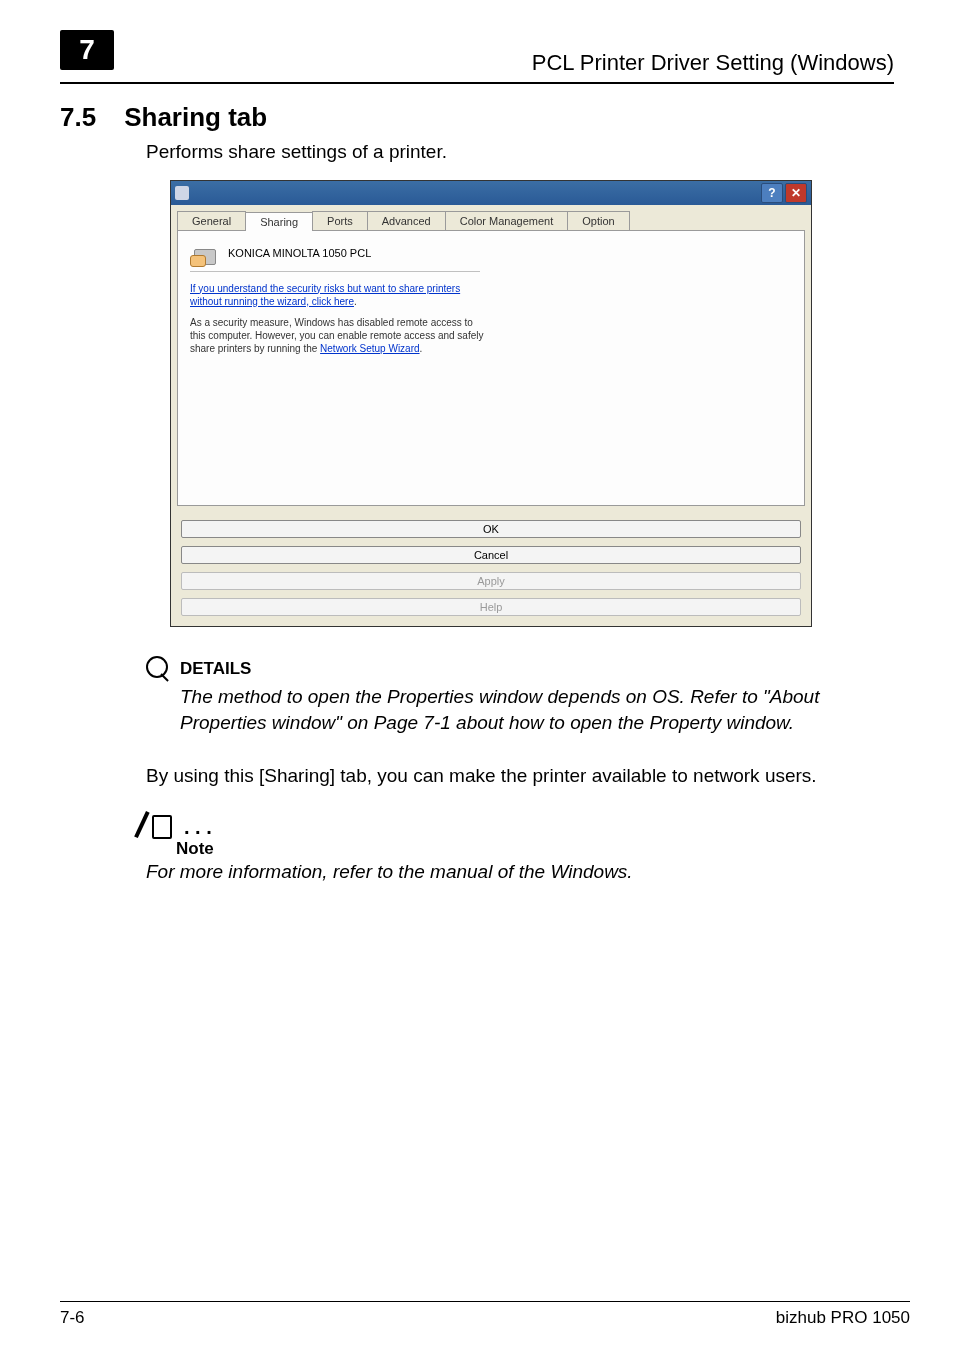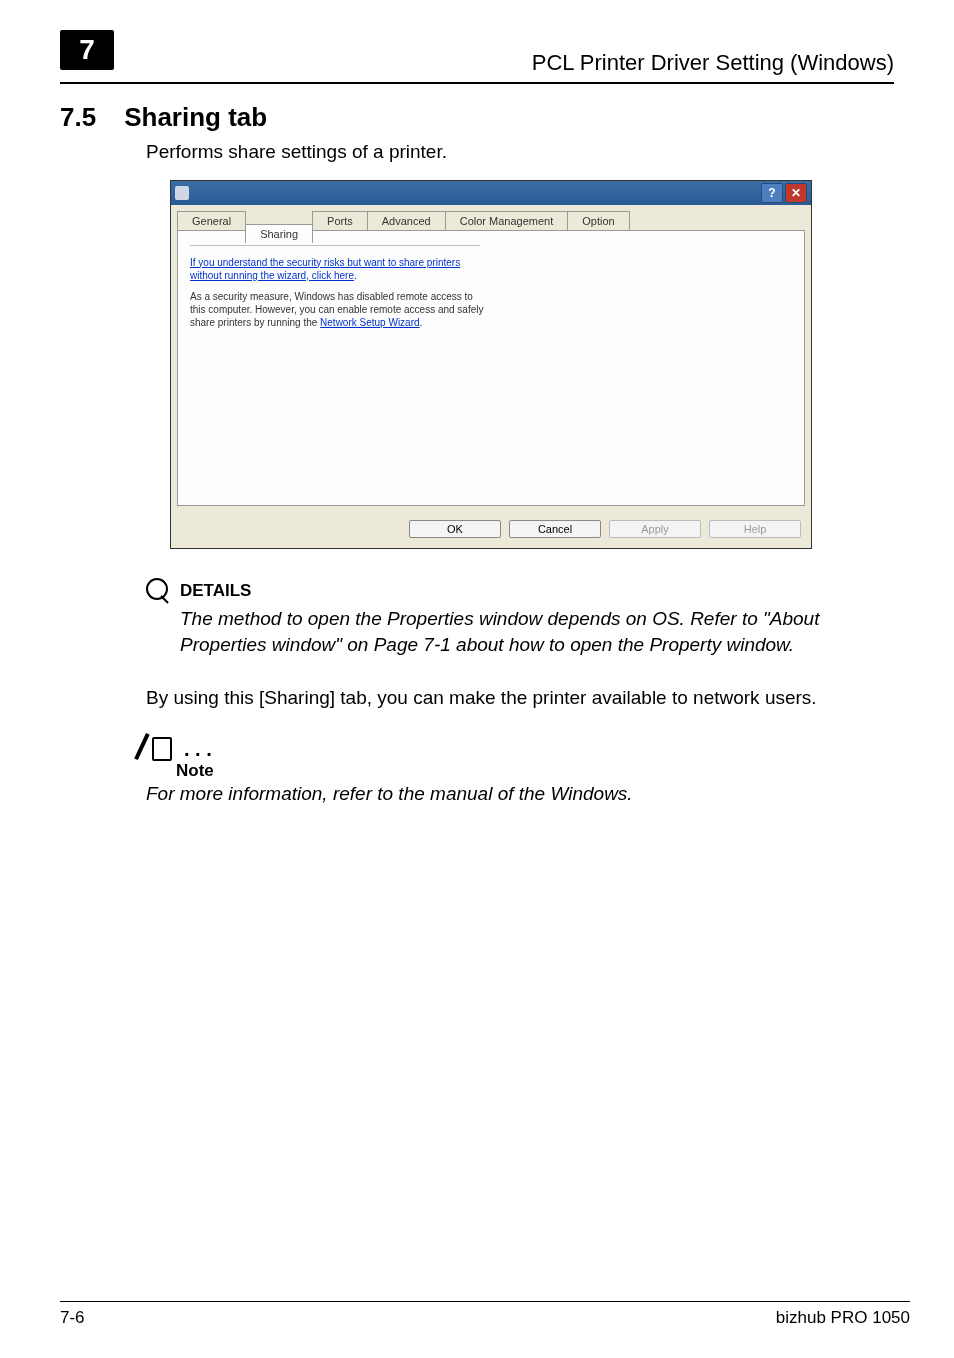--- a/index.html
+++ b/index.html
@@ -120,21 +120,21 @@
     border: 1px solid #9a9a9a;
     border-bottom: none;
     background: #ece9d8;
     margin-right: -1px;
     color: #333;
     font-size: 11px;
   }
   .tab.active {
     background: #fdfdfd;
     position: relative;
-    top: 13px;
+    top: 1px;
     z-index: 2;
   }
   .tab-panel {
     border: 1px solid #9a9a9a;
     background: #fdfdfd;
     margin: 0 6px 6px 6px;
     padding: 10px 12px 14px 12px;
     min-height: 250px;
     position: relative;
   }
@@ -187,20 +187,21 @@
     color: #0033cc;
     text-decoration: underline;
     cursor: pointer;
   }
   .button-row {
     display: flex;
     justify-content: flex-end;
     gap: 8px;
     padding: 8px 10px 10px 10px;
     background: #ece9d8;
+    flex-direction: column;
   }
   .win-btn {
     min-width: 70px;
     padding: 2px 10px;
     border: 1px solid #888;
     background: #f4f4f4;
     font-size: 11px;
     text-align: center;
     border-radius: 2px;
   }
@@ -354,20 +355,27 @@
     <div class="tabs-row">
       <div class="tab">General</div>
       <div class="tab active">Sharing</div>
       <div class="tab">Ports</div>
       <div class="tab">Advanced</div>
       <div class="tab">Color Management</div>
       <div class="tab">Option</div>
     </div>
 
     <div class="tab-panel">
+      <div class="printer-line">
+        <div class="printer-icon">
+          <div class="body"></div>
+          <div class="hand"></div>
+        </div>
+        <span>KONICA MINOLTA 1050 PCL</span>
+      </div>
       <hr class="panel-hr">
       <div class="panel-para">
         <span class="panel-link">If you understand the security risks but want to share printers without running the wizard, click here</span>.
       </div>
       <div class="panel-para">
         <span>As a security measure, Windows has disabled remote access to this computer. However, you can enable remote access and safely share printers by running the </span><span class="panel-link">Network Setup Wizard</span><span>.</span>
       </div>
     </div>
 
     <div class="button-row">

